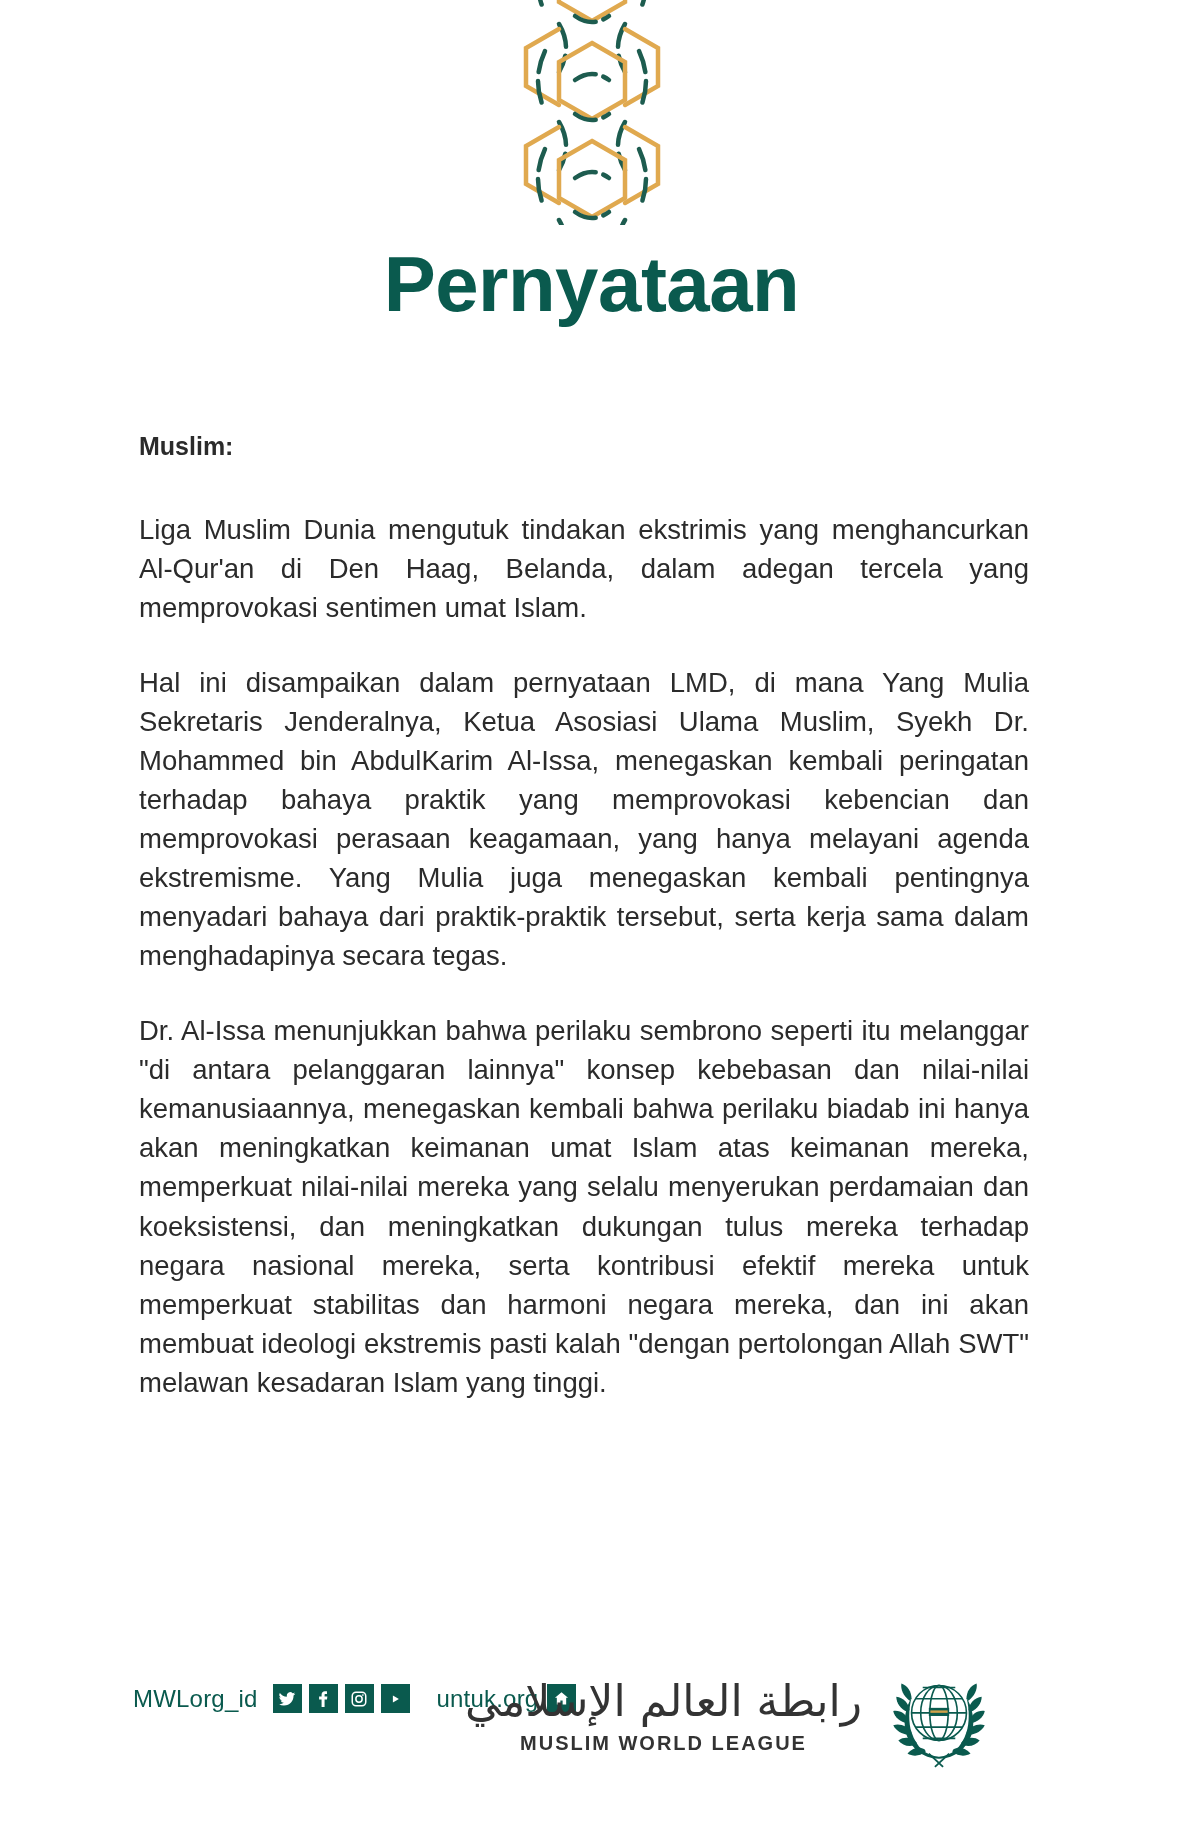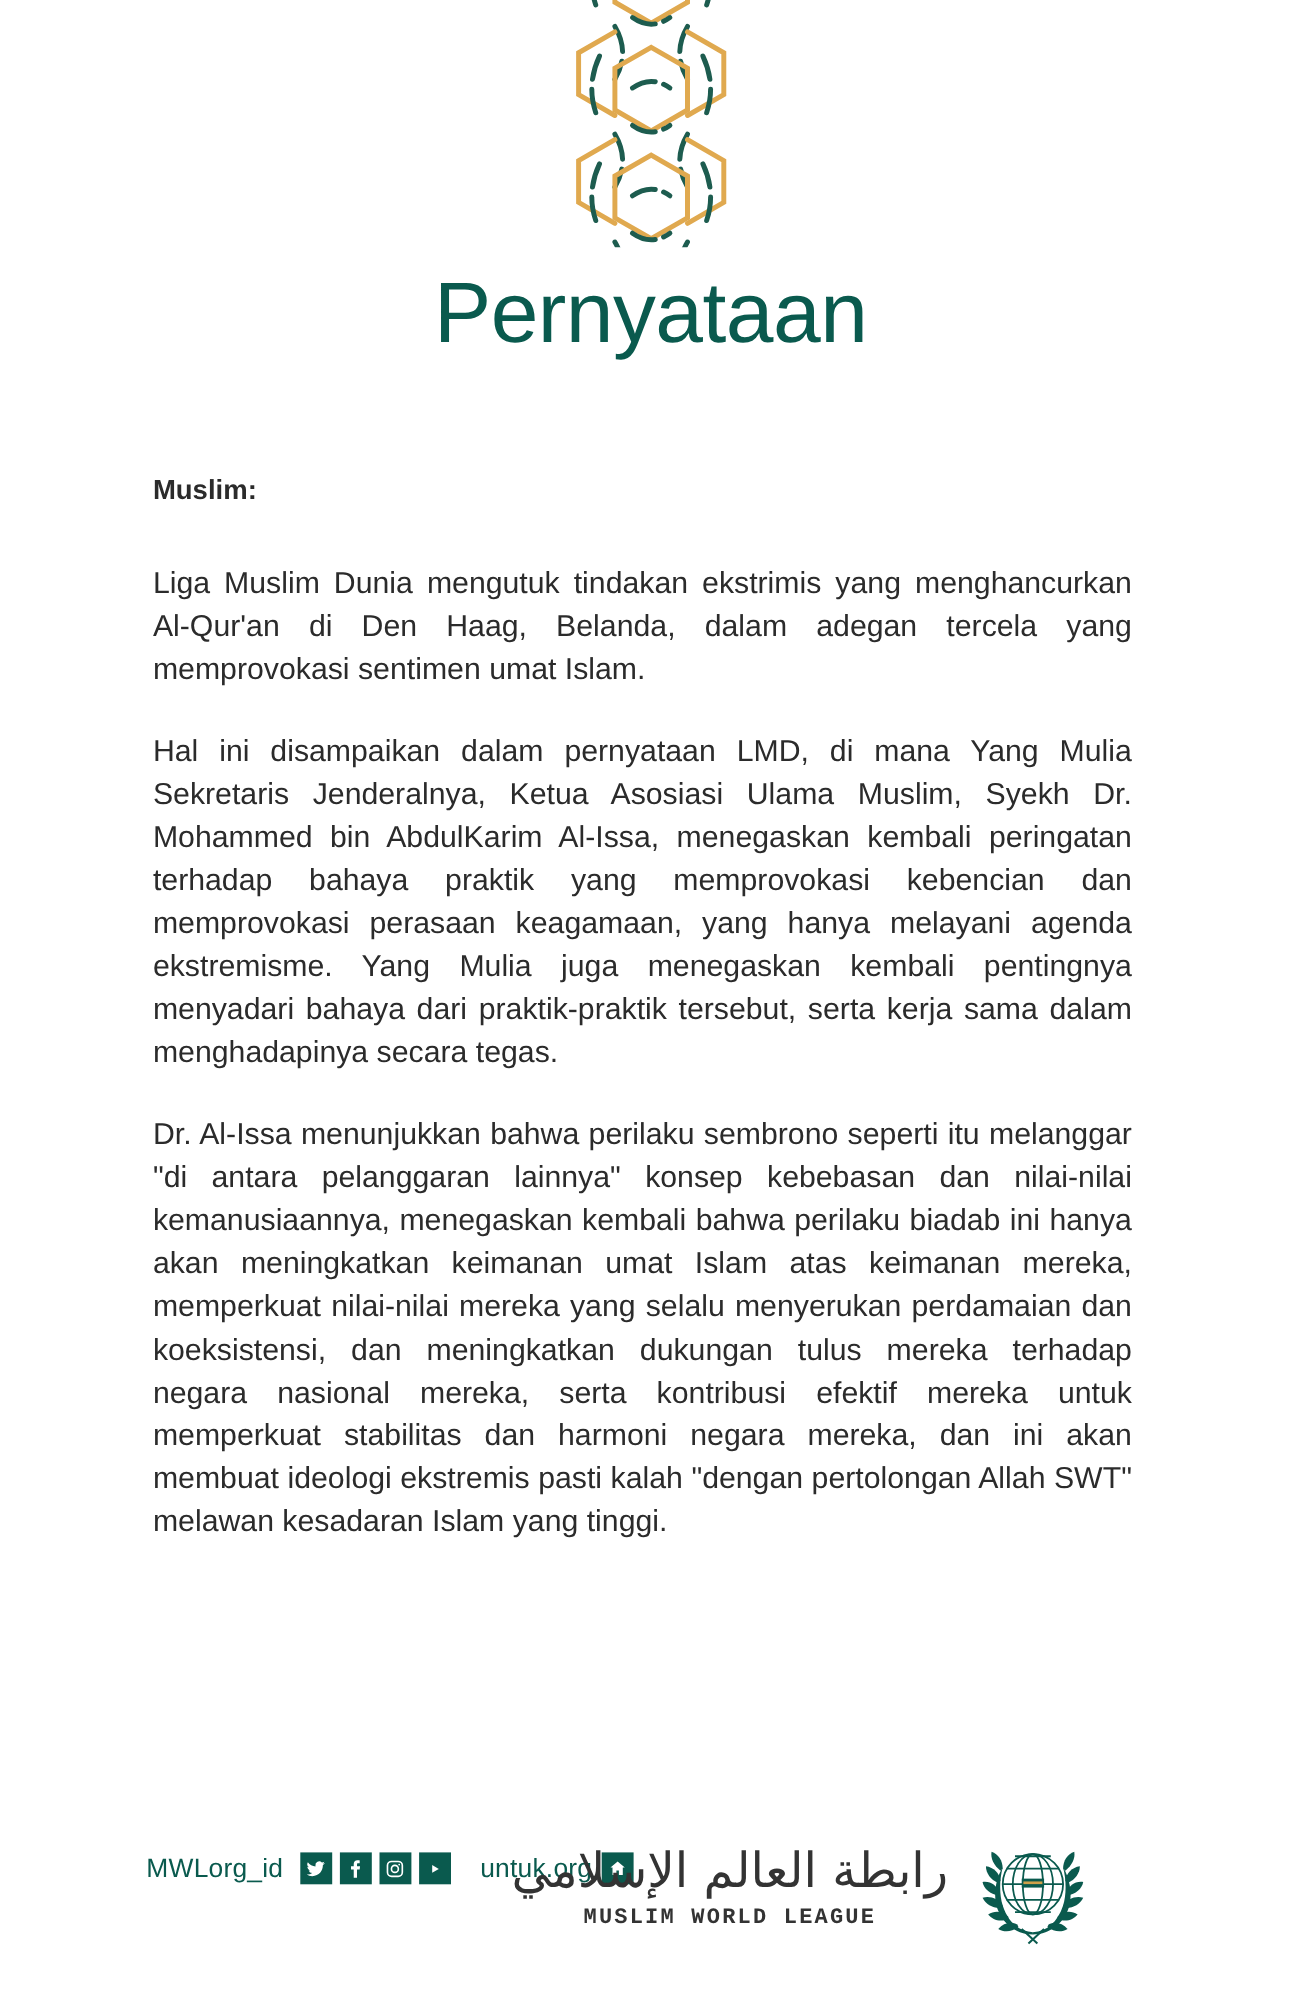--- a/index.html
+++ b/index.html
@@ -31,21 +31,21 @@
   }
 
   
   .title {
     position: absolute;
     top: 245px;
     left: 0;
     width: 1183px;
     text-align: center;
     font-size: 78px;
-    font-weight: normal;
+    font-weight: bold;
     letter-spacing: -0.5px;
     color: #0a5a4e;
     line-height: 1.0;
   }
 
   
   .article {
     position: absolute;
     top: 430px;
     left: 139px;
@@ -131,21 +131,21 @@
   }
   .logo-arabic {
     font-family: "DejaVu Sans", sans-serif;
     font-size: 44px;
     color: #333333;
     line-height: 1.25;
     direction: rtl;
     white-space: nowrap;
   }
   .logo-latin {
-    font-family: Liberation Mono, monospace;
+    font-family: Liberation Sans, sans-serif;
     font-size: 20px;
     font-weight: bold;
     letter-spacing: 2.0px;
     color: #333333;
     margin-top: 4px;
     white-space: nowrap;
   }
   .emblem { flex: 0 0 auto; }
   .emblem svg { display: block; }
 </style>

